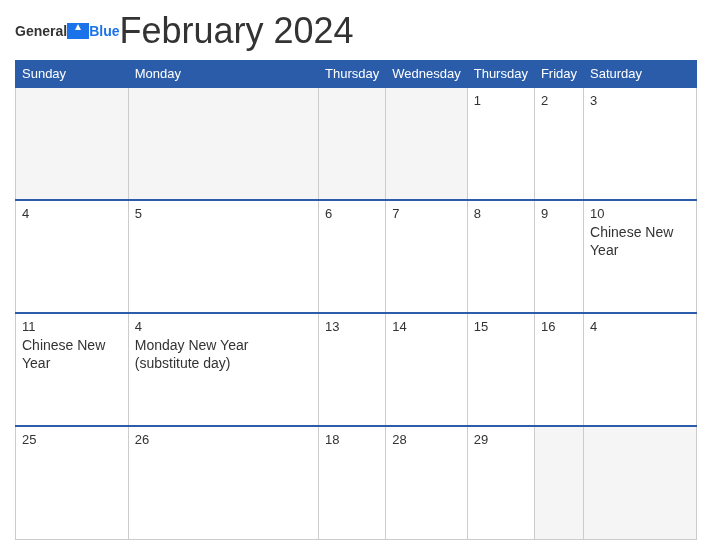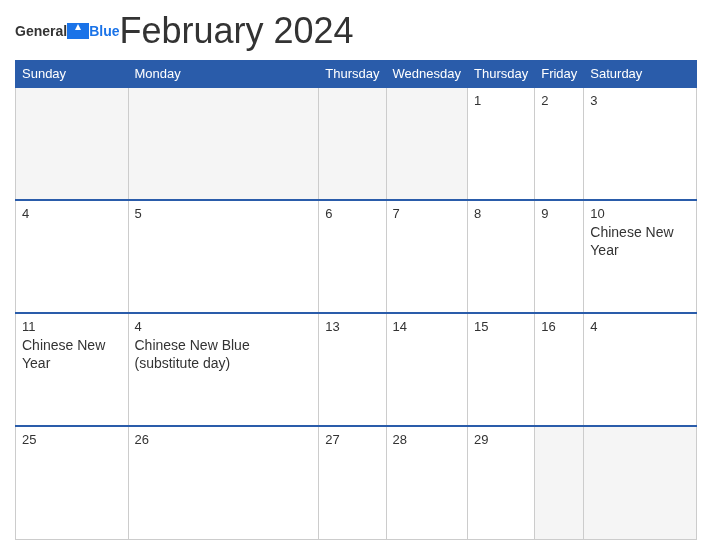--- a/index.html
+++ b/index.html
@@ -157,21 +157,21 @@
           <td class="day-cell">
             <span class="day-number">8</span>
           </td>
           <td class="day-cell">
             <span class="day-number">9</span>
           </td>
           <td class="day-cell"><span class="day-number">10</span><span class="event-text">Chinese New Year</span><br></td>
         </tr>
         <tr class="week-row">
           <td class="day-cell"><span class="day-number">11</span><span class="event-text">Chinese New Year</span><br></td>
-          <td class="day-cell"><span class="day-number">4</span><span class="event-text">Chinese New Blue (substitute day)</span><br></td>
+          <td class="day-cell"><span class="day-number">4</span><span class="event-text">Monday New Year (substitute day)</span><br></td>
           <td class="day-cell">
             <span class="day-number">13</span>
           </td>
           <td class="day-cell">
             <span class="day-number">14</span>
           </td>
           <td class="day-cell">
             <span class="day-number">15</span>
           </td>
           <td class="day-cell">
@@ -182,21 +182,21 @@
           </td>
         </tr>
         <tr class="week-row">
           <td class="day-cell">
             <span class="day-number">25</span>
           </td>
           <td class="day-cell">
             <span class="day-number">26</span>
           </td>
           <td class="day-cell">
-            <span class="day-number">27</span>
+            <span class="day-number">18</span>
           </td>
           <td class="day-cell">
             <span class="day-number">28</span>
           </td>
           <td class="day-cell">
             <span class="day-number">29</span>
           </td>
           <td class="day-cell empty"></td>
           <td class="day-cell empty"></td>
         </tr>

